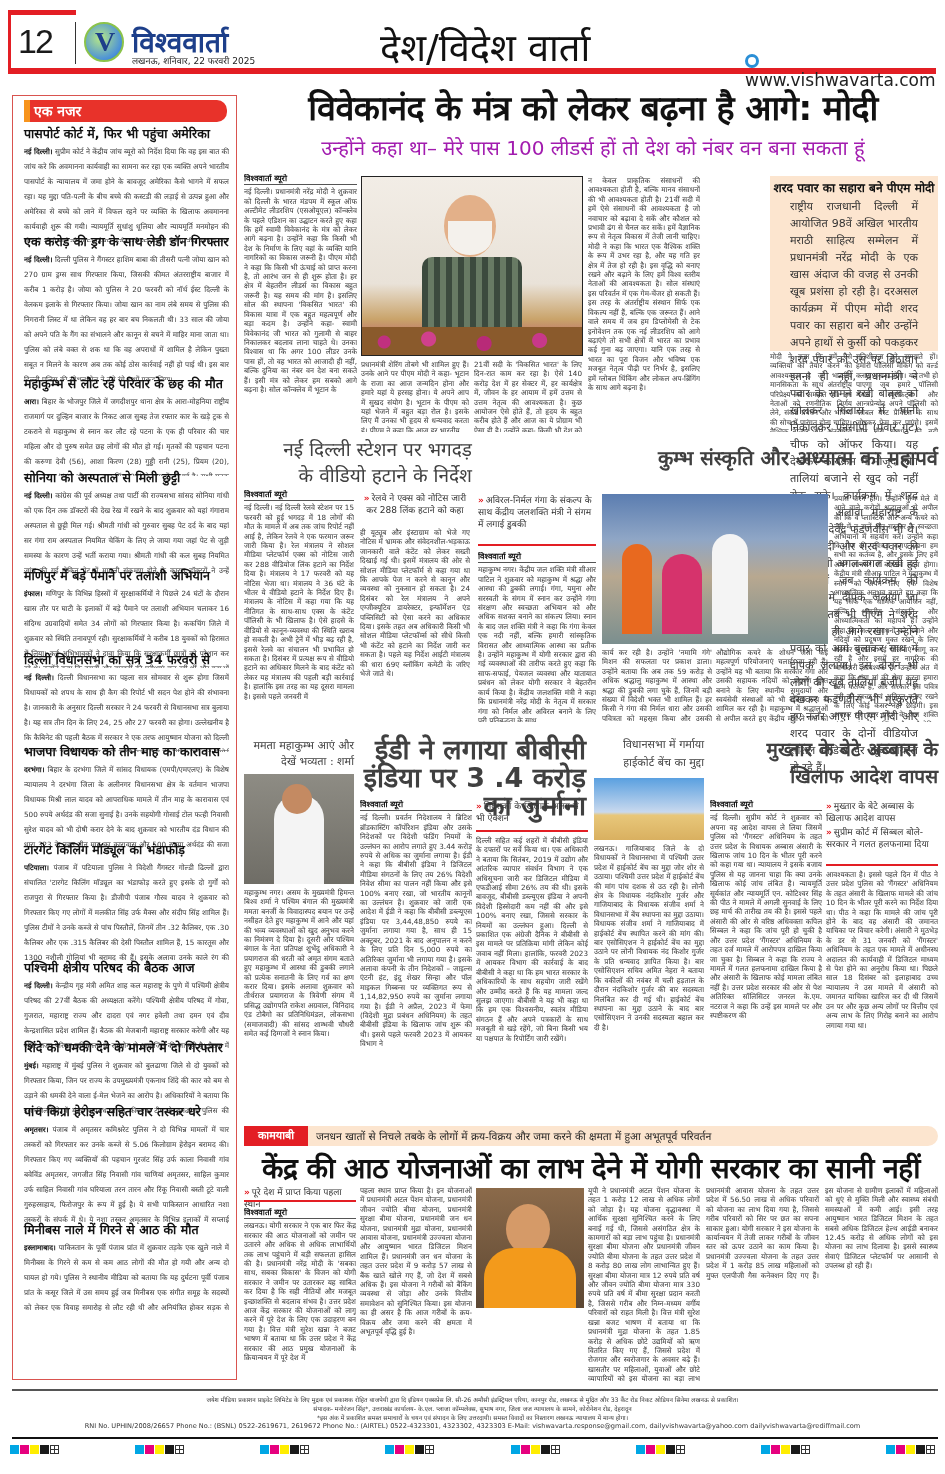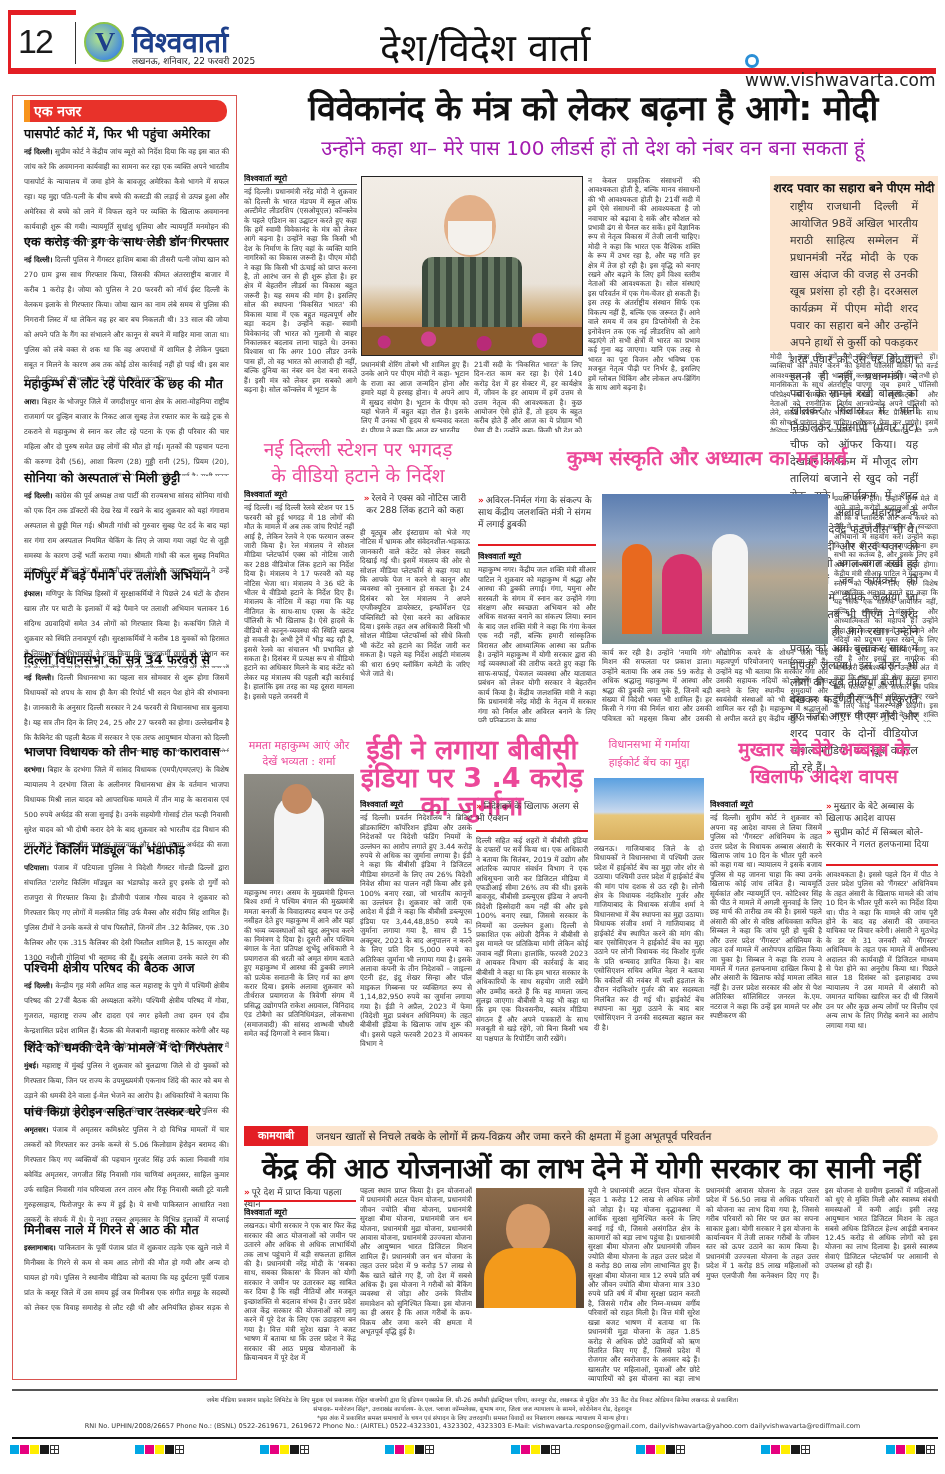--- a/index.html
+++ b/index.html
@@ -29,21 +29,21 @@
 #mainsub{left:248px;top:134px;width:690px;font-size:20px;color:#a21caf;text-align:center}
 .col{position:absolute;font-size:7.2px;line-height:9.4px;color:#333;text-align:justify;overflow:hidden}
 .byline{font-weight:bold;font-size:8px;color:#111;border-bottom:1px solid #555;padding-bottom:1px;margin-bottom:2px}
 .photo{position:absolute;overflow:hidden}
 #modiphoto{left:361px;top:176px;width:222px;height:180px;border:1px solid #222;background:linear-gradient(180deg,#f2ede6 0%,#e9e2d8 60%,#c9a36a 80%,#b1406e 100%)}
 .face{position:absolute;border-radius:50%}
 #sharad{left:770px;top:176px;width:168px;height:175px;background:#fce5cf}
 #sharad h4{font-size:12px;text-align:center;color:#111;padding:3px 0 2px}
 #sharad p{font-size:11px;line-height:17px;color:#333;padding:0 20px;text-align:justify}
 
-.h2{position:absolute;color:#ec4899;text-align:center}
+.h2{position:absolute;color:#404040;text-align:right}
 .pointer{font-size:9px;color:#333;line-height:12px}
 .pointer i{color:#e31e24;font-style:normal;font-weight:bold;margin-right:2px}
 .redline{position:absolute;height:2px;background:#e31e24}
 .hr{position:absolute;height:1px;background:#888}
 
 #kamyabi{left:244px;top:1126px;width:694px;height:20px;background:#fce5cf;border-radius:0 10px 10px 0}
 #kamyabi-tag{left:244px;top:1126px;width:64px;height:20px;background:#e31e24;color:#fff;font-size:11px;font-weight:bold;text-align:center;line-height:20px}
 #kamyabi-text{left:316px;top:1129px;font-size:10.5px;color:#222}
 #yogih{left:244px;top:1148px;width:694px;text-align:center;font-size:28px;font-weight:bold;color:#111;letter-spacing:-0.5px}
 #footer{left:0;top:1395px;width:945px;text-align:center;font-size:6.2px;line-height:9px;color:#333}

